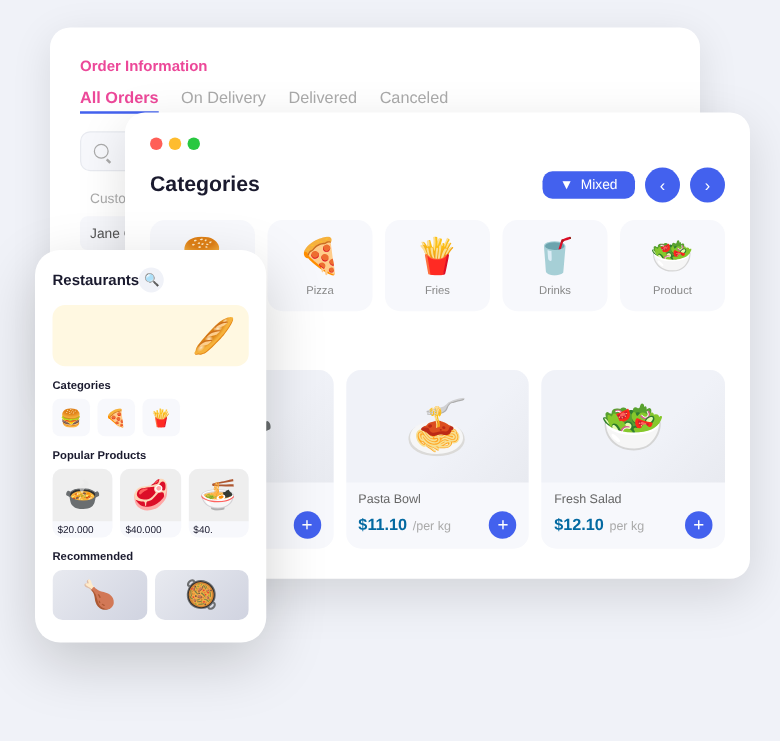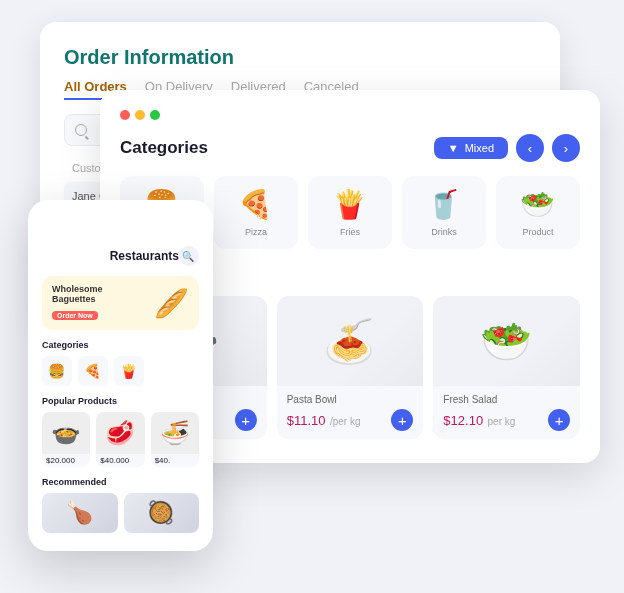--- a/index.html
+++ b/index.html
@@ -18,38 +18,38 @@
       top: 22px;
       left: 40px;
       width: 520px;
       background: #fff;
       border-radius: 16px;
       box-shadow: 0 8px 32px rgba(0,0,0,0.10);
       padding: 24px 24px 20px;
       z-index: 1;
     }
     .card-back .title {
-      font-size: 20px;
+      font-size: 12px;
       font-weight: 700;
-      color: #0f766e;
+      color: #ec4899;
       margin-bottom: 10px;
     }
     .tabs {
       display: flex;
       gap: 18px;
       margin-bottom: 14px;
     }
     .tab {
       font-size: 13px;
       color: #aaa;
       cursor: pointer;
       padding-bottom: 4px;
     }
     .tab.active {
-      color: #a16207;
+      color: #ec4899;
       font-weight: 600;
       border-bottom: 2px solid #4361ee;
     }
     .search-row {
       display: flex;
       gap: 8px;
       align-items: center;
       margin-bottom: 16px;
     }
     .search-box {
@@ -221,21 +221,21 @@
     }
     .product-info {
       padding: 8px 10px;
     }
     .product-name { font-size: 10px; color: #666; margin-bottom: 4px; }
     .product-price-row {
       display: flex;
       align-items: center;
       justify-content: space-between;
     }
-    .product-price { font-size: 13px; font-weight: 400; color: #be185d; }
+    .product-price { font-size: 13px; font-weight: 700; color: #0369a1; }
     .product-unit { font-size: 10px; color: #aaa; }
     .add-btn {
       width: 22px; height: 22px;
       background: #4361ee;
       border-radius: 50%;
       display: flex; align-items: center; justify-content: center;
       color: #fff;
       font-size: 15px;
       line-height: 1;
       cursor: pointer;
@@ -249,23 +249,22 @@
       width: 185px;
       background: #fff;
       border-radius: 20px;
       box-shadow: 0 16px 48px rgba(0,0,0,0.18);
       padding: 14px 14px 18px;
       z-index: 3;
     }
     .mobile-header {
       display: flex;
       align-items: center;
-      justify-content: flex-end;
+      justify-content: flex-start;
       margin-bottom: 10px;
-      margin-top: 32px;
     }
     .mobile-title { font-size: 12px; font-weight: 700; color: #1a1a2e; }
     .mobile-search-icon {
       width: 20px; height: 20px;
       background: #f0f2f8;
       border-radius: 50%;
       display: flex; align-items: center; justify-content: center;
       font-size: 10px;
     }
     .featured-card {
@@ -469,24 +468,20 @@
     </div>
   </div>
 </div>
 
 <div class="card-front">
   <div class="mobile-header">
     <span class="mobile-title">Restaurants</span>
     <div class="mobile-search-icon">🔍</div>
   </div>
   <div class="featured-card">
-    <div>
-      <div class="featured-text">Wholesome Baguettes</div>
-      <div class="featured-badge">Order Now</div>
-    </div>
     <div class="featured-img">🥖</div>
   </div>
   <div class="mobile-section-title">Categories</div>
   <div class="mobile-cats-row">
     <div class="mobile-cat">🍔</div>
     <div class="mobile-cat">🍕</div>
     <div class="mobile-cat">🍟</div>
   </div>
   <div class="mobile-section-title">Popular Products</div>
   <div class="mobile-products-row">

